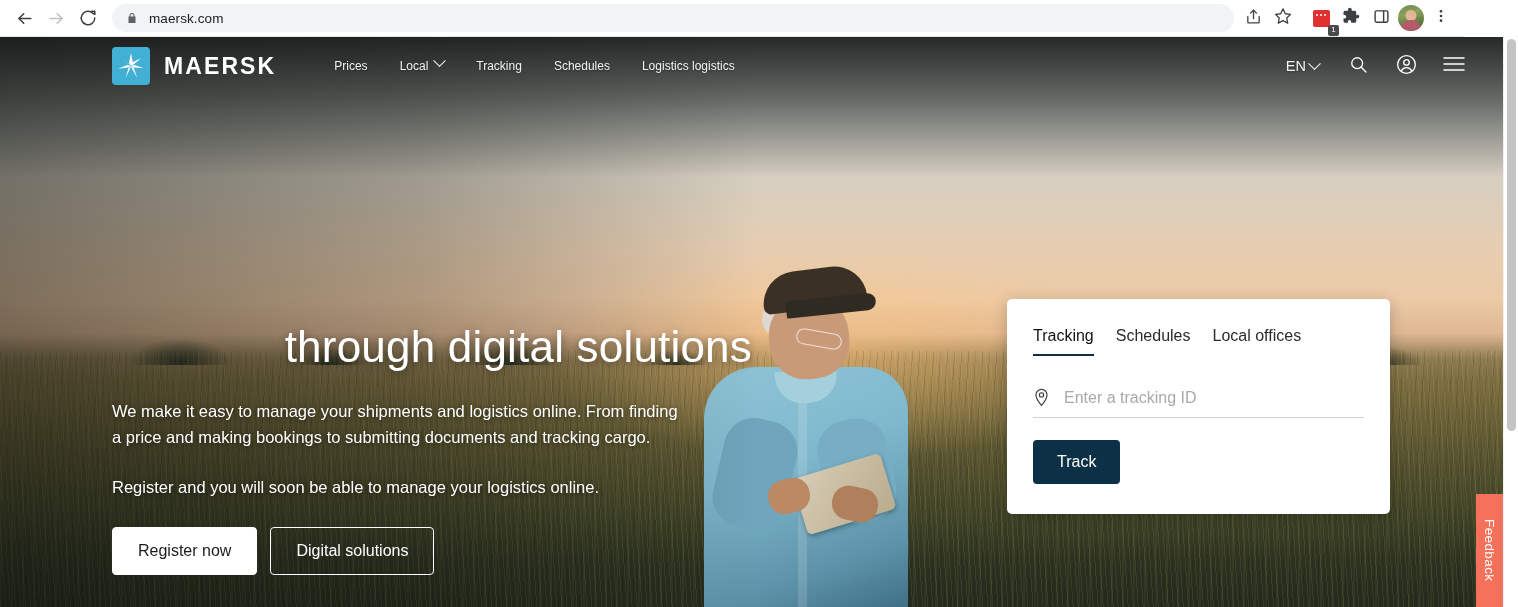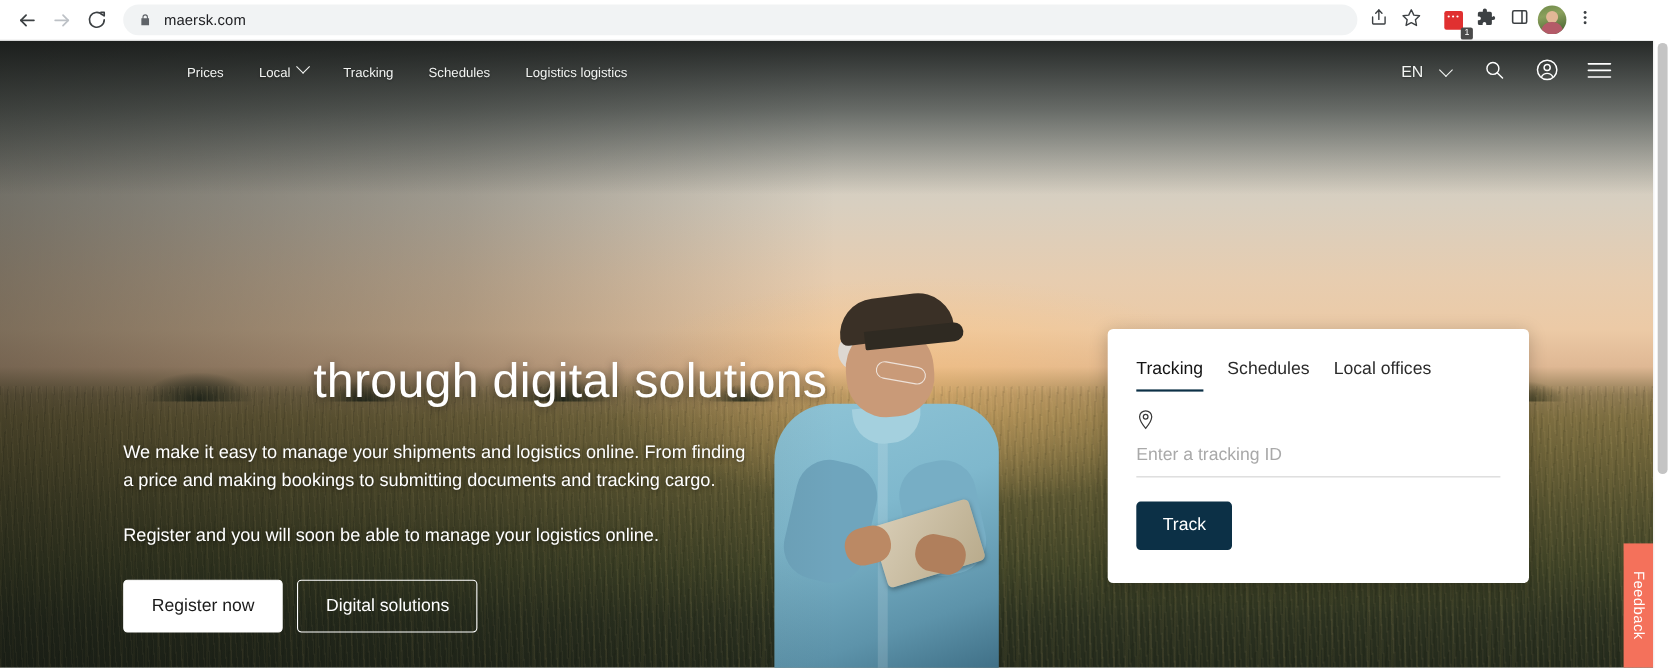--- a/index.html
+++ b/index.html
@@ -329,21 +329,21 @@
     transform: rotate(45deg) translate(-2px,-2px);
     display: inline-block;
   }
   #nav-right {
     margin-left: auto;
     display: flex; align-items: center; gap: 6px;
   }
   #lang-switch {
     color: #f2f4f2;
     font-size: 14.5px;
-    display: flex; align-items: center; gap: 16px;
+    display: flex; align-items: center; gap: 4px;
     padding: 8px 12px;
     cursor: pointer;
     text-shadow: 0 1px 2px rgba(0,0,0,.35);
   }
   .nav-icon-btn {
     width: 42px; height: 42px;
     display: flex; align-items: center; justify-content: center;
     cursor: pointer;
   }
 
@@ -418,27 +418,26 @@
     padding-bottom: 9px;
     cursor: pointer;
     border-bottom: 2.5px solid transparent;
     white-space: nowrap;
   }
   .card-tab.active {
     color: #141414;
     border-bottom-color: #0c3046;
   }
   #track-field {
-    margin-top: 16px;
+    margin-top: 32px;
     display: flex;
-    align-items: flex-start;
+    align-items: center;
     gap: 14px;
     border-bottom: 1px solid #d2d2d2;
     padding-bottom: 10px;
-    flex-direction: column;
   }
   #pin-icon { flex: 0 0 auto; display: flex; }
   #track-input {
     border: none;
     outline: none;
     flex: 1 1 auto;
     font-size: 16px;
     color: #2b2b2b;
     font-family: "Liberation Sans", sans-serif;
     background: transparent;
@@ -616,20 +615,36 @@
       <div class="f-handL"></div>
       <div class="f-handR"></div>
     </div>
 
     <div id="hero-scrim-left"></div>
     <div id="hero-scrim-top"></div>
   </div>
 
   <div id="site-nav">
 
+    <div id="brand">
+      <span id="logo-tile">
+        <svg width="28" height="28" viewBox="0 0 100 100">
+          <g fill="#ffffff">
+            <polygon points="50,4 57,38 50,50 43,38"></polygon>
+            <polygon points="86,22 60,44 50,50 55,37"></polygon>
+            <polygon points="96,58 60,55 50,50 63,46"></polygon>
+            <polygon points="72,92 54,61 50,50 60,57"></polygon>
+            <polygon points="30,94 46,61 50,50 41,58"></polygon>
+            <polygon points="4,60 40,55 50,50 37,46"></polygon>
+            <polygon points="11,21 42,42 50,50 36,38"></polygon>
+          </g>
+        </svg>
+      </span>
+      <span id="brand-word">MAERSK</span>
+    </div>
 
     <div id="nav-links">
       <div class="nav-link">
         <span>Prices</span>
       </div>
       <div class="nav-link">
         <span>Local</span>
         <span class="caret"></span>
       </div>
       <div class="nav-link">

